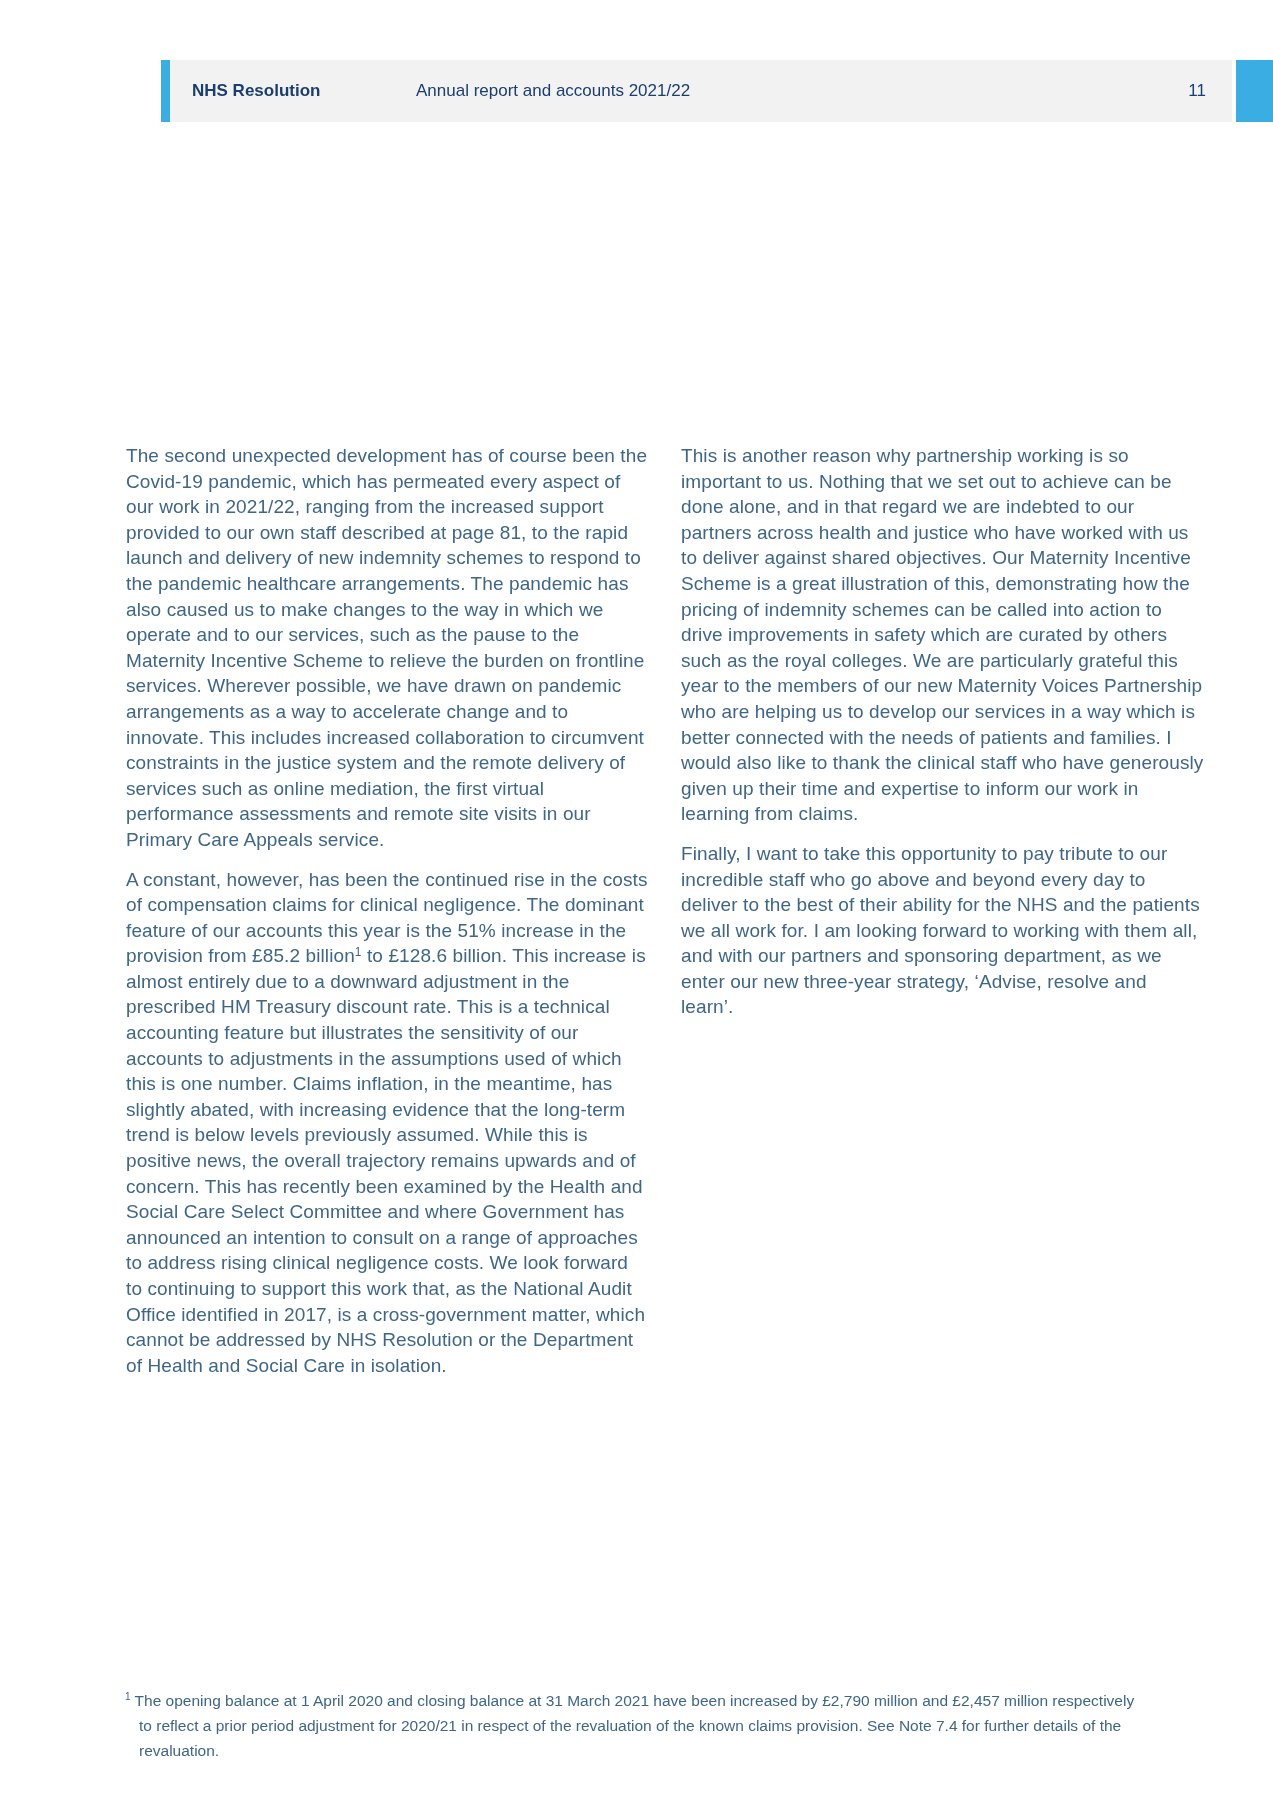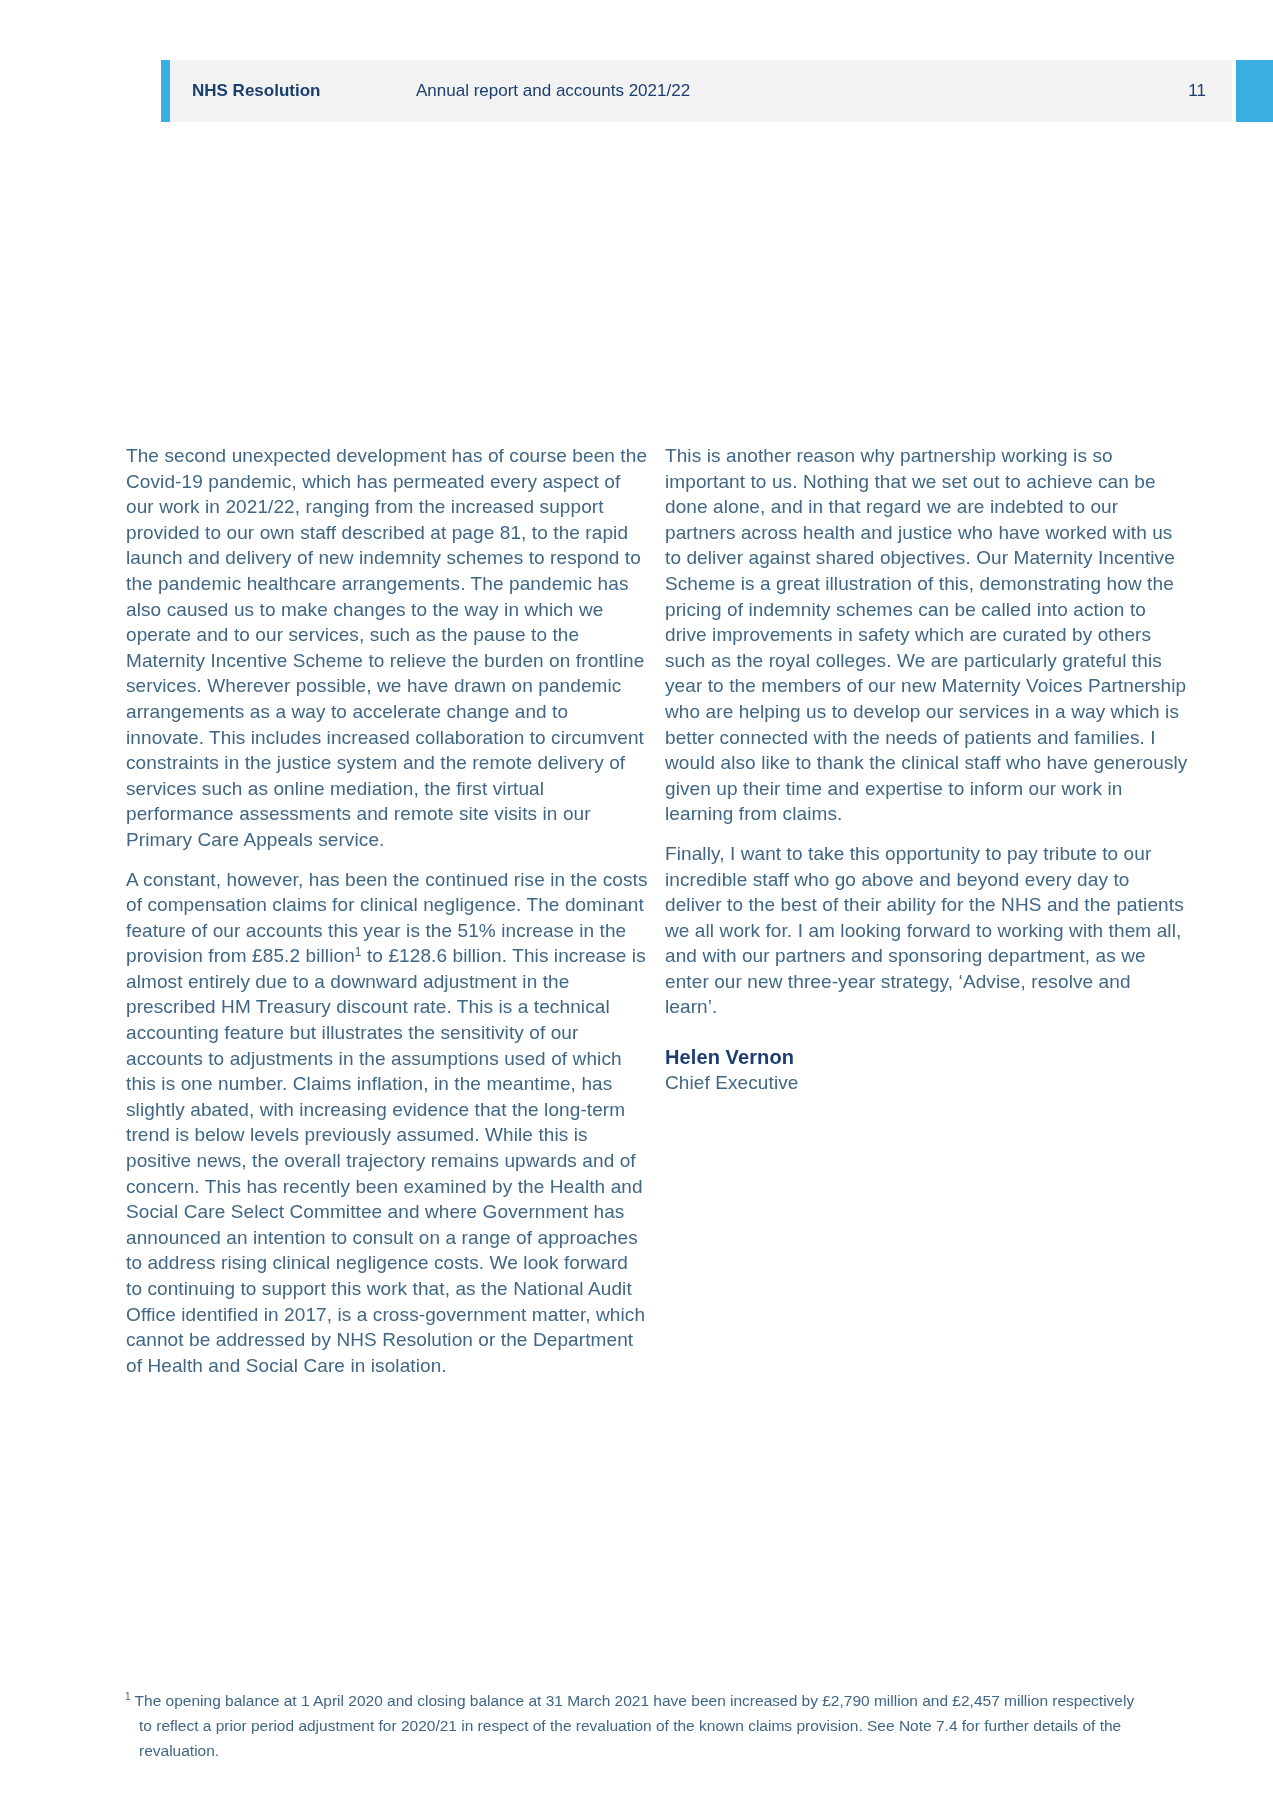--- a/index.html
+++ b/index.html
@@ -60,21 +60,21 @@
     background: var(--accent);
   }
 
   
   .columns {
     position: absolute;
     top: 443px;
     left: 126px;
     width: 1078px;
     display: flex;
-    gap: 16px;
+    gap: 32px;
   }
   .col {
     width: 523px;
     color: var(--bodytext);
     font-size: 19px;
     line-height: 25.6px;
     letter-spacing: 0.1px;
   }
   .col p {
     margin: 0 0 14px 0;
@@ -133,22 +133,18 @@
 
   <main class="columns">
     <section class="col">
       <p>The second unexpected development has of course been the Covid-19 pandemic, which has permeated every aspect of our work in 2021/22, ranging from the increased support provided to our own staff described at page 81, to the rapid launch and delivery of new indemnity schemes to respond to the pandemic healthcare arrangements. The pandemic has also caused us to make changes to the way in which we operate and to our services, such as the pause to the Maternity Incentive Scheme to relieve the burden on frontline services. Wherever possible, we have drawn on pandemic arrangements as a way to accelerate change and to innovate. This includes increased collaboration to circumvent constraints in the justice system and the remote delivery of services such as online mediation, the first virtual performance assessments and remote site visits in our Primary Care Appeals service.</p>
       <p><span>A constant, however, has been the continued rise in the costs of compensation claims for clinical negligence. The dominant feature of our accounts this year is the 51% increase in the provision from £85.2 billion</span><sup class="fn-ref">1</sup><span> to £128.6 billion. This increase is almost entirely due to a downward adjustment in the prescribed HM Treasury discount rate. This is a technical accounting feature but illustrates the sensitivity of our accounts to adjustments in the assumptions used of which this is one number. Claims inflation, in the meantime, has slightly abated, with increasing evidence that the long-term trend is below levels previously assumed. While this is positive news, the overall trajectory remains upwards and of concern. This has recently been examined by the Health and Social Care Select Committee and where Government has announced an intention to consult on a range of approaches to address rising clinical negligence costs. We look forward to continuing to support this work that, as the National Audit Office identified in 2017, is a cross-government matter, which cannot be addressed by NHS Resolution or the Department of Health and Social Care in isolation.</span></p>
     </section>
 
     <section class="col">
       <p>This is another reason why partnership working is so important to us. Nothing that we set out to achieve can be done alone, and in that regard we are indebted to our partners across health and justice who have worked with us to deliver against shared objectives. Our Maternity Incentive Scheme is a great illustration of this, demonstrating how the pricing of indemnity schemes can be called into action to drive improvements in safety which are curated by others such as the royal colleges. We are particularly grateful this year to the members of our new Maternity Voices Partnership who are helping us to develop our services in a way which is better connected with the needs of patients and families. I would also like to thank the clinical staff who have generously given up their time and expertise to inform our work in learning from claims.</p>
       <p>Finally, I want to take this opportunity to pay tribute to our incredible staff who go above and beyond every day to deliver to the best of their ability for the NHS and the patients we all work for. I am looking forward to working with them all, and with our partners and sponsoring department, as we enter our new three-year strategy, ‘Advise, resolve and learn’.</p>
-      <div class="signature">
-        <div class="sig-name">Helen Vernon</div>
-        <div class="sig-title">Chief Executive</div>
-      </div>
     </section>
   </main>
 
   <footer class="footnote"><sup>1</sup><span> The opening balance at 1 April 2020 and closing balance at 31 March 2021 have been increased by £2,790 million and £2,457 million respectively to reflect a prior period adjustment for 2020/21 in respect of the revaluation of the known claims provision. See Note 7.4 for further details of the revaluation.</span></footer>
 
 </div>
 
 </body></html>

